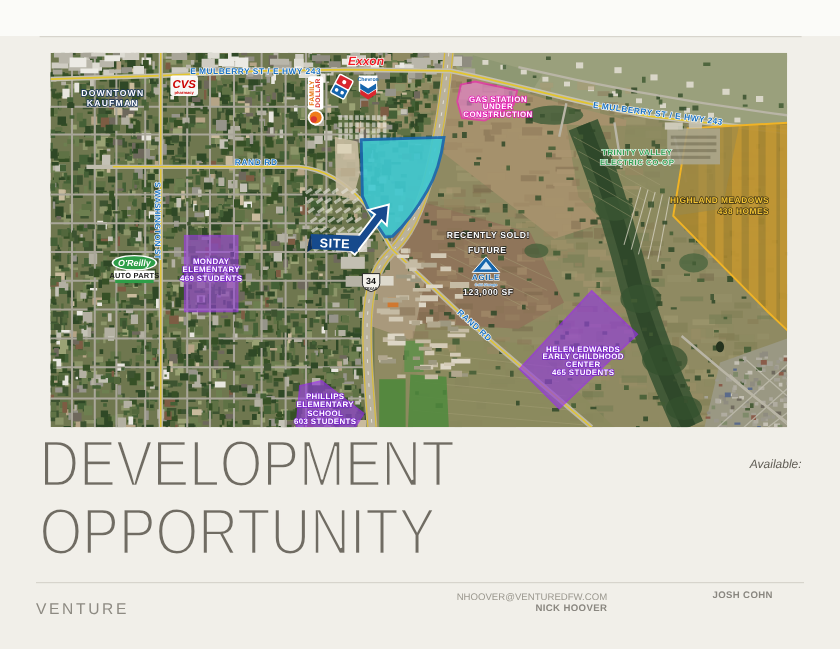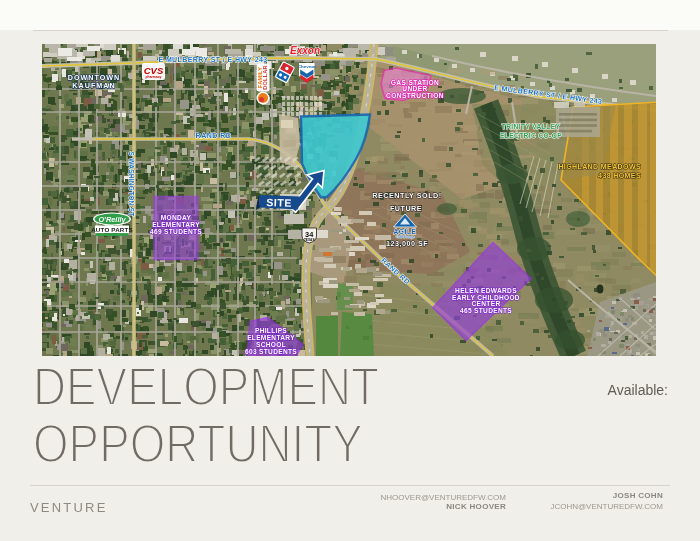--- a/index.html
+++ b/index.html
@@ -467,28 +467,27 @@
 <rect x="54" y="189.3" width="32" height="2.6" fill="#2e9e48"></rect>
         </g>
 </g>
 
 </svg>
 </div>
 
 <div class="abs" style="left:33px;top:358px;width:500px;color:#706c63;font-size:54.5px;letter-spacing:0px;line-height:57px;transform:scaleX(0.84);transform-origin:0 0;-webkit-text-stroke:2px #f1efe9;">DEVELOPMENT<br>OPPORTUNITY</div>
 
 <div class="abs" style="right:32px;top:382px;width:360px;text-align:right;color:#605d55;">
-<div style="font-size:14px;margin-bottom:1px;">Available:</div>
+<div style="font-size:10px;margin-bottom:1px;font-style:italic;">Available:</div>
 </div>
 
 <div class="abs" style="left:30px;top:485px;width:640px;height:1px;background:#d7d4cc;"></div>
 
 <div class="abs" style="left:30px;top:500px;color:#8d8a82;font-size:13px;font-weight:normal;letter-spacing:2.2px;">VENTURE</div>
 
 <div class="abs" style="left:306px;top:491px;width:200px;text-align:right;">
 <div style="color:#9b988f;font-size:8px;letter-spacing:0px;margin-top:1.5px;">NHOOVER@VENTUREDFW.COM</div>
 <div style="color:#8a8780;font-size:8px;font-weight:bold;letter-spacing:0.3px;">NICK HOOVER</div>
 </div>
 
-<div class="abs" style="left:463px;top:491px;width:200px;text-align:right;">
+<div class="abs" style="left:444px;top:491px;width:200px;text-align:right;">
 <div style="color:#8a8780;font-size:8px;font-weight:bold;letter-spacing:0.3px;">JOSH COHN</div>
-<div style="color:#9b988f;font-size:8px;letter-spacing:0px;margin-top:1.5px;">JCOHN@VENTUREDFW.COM</div>
 </div>
 
 </body></html>

